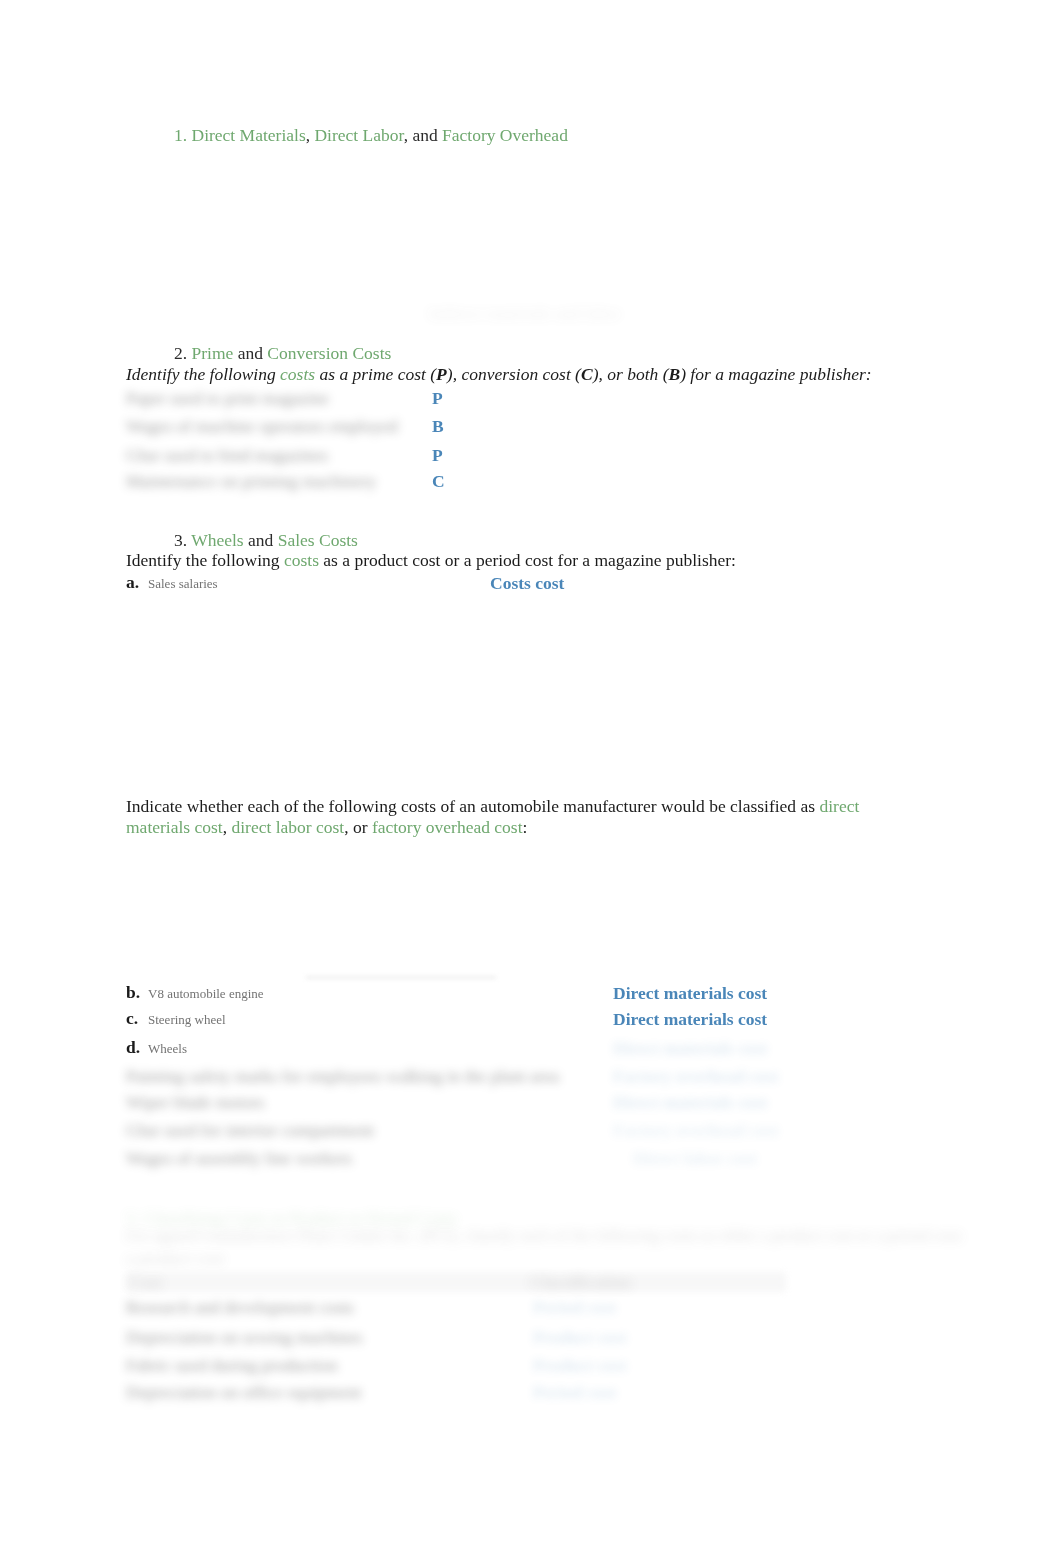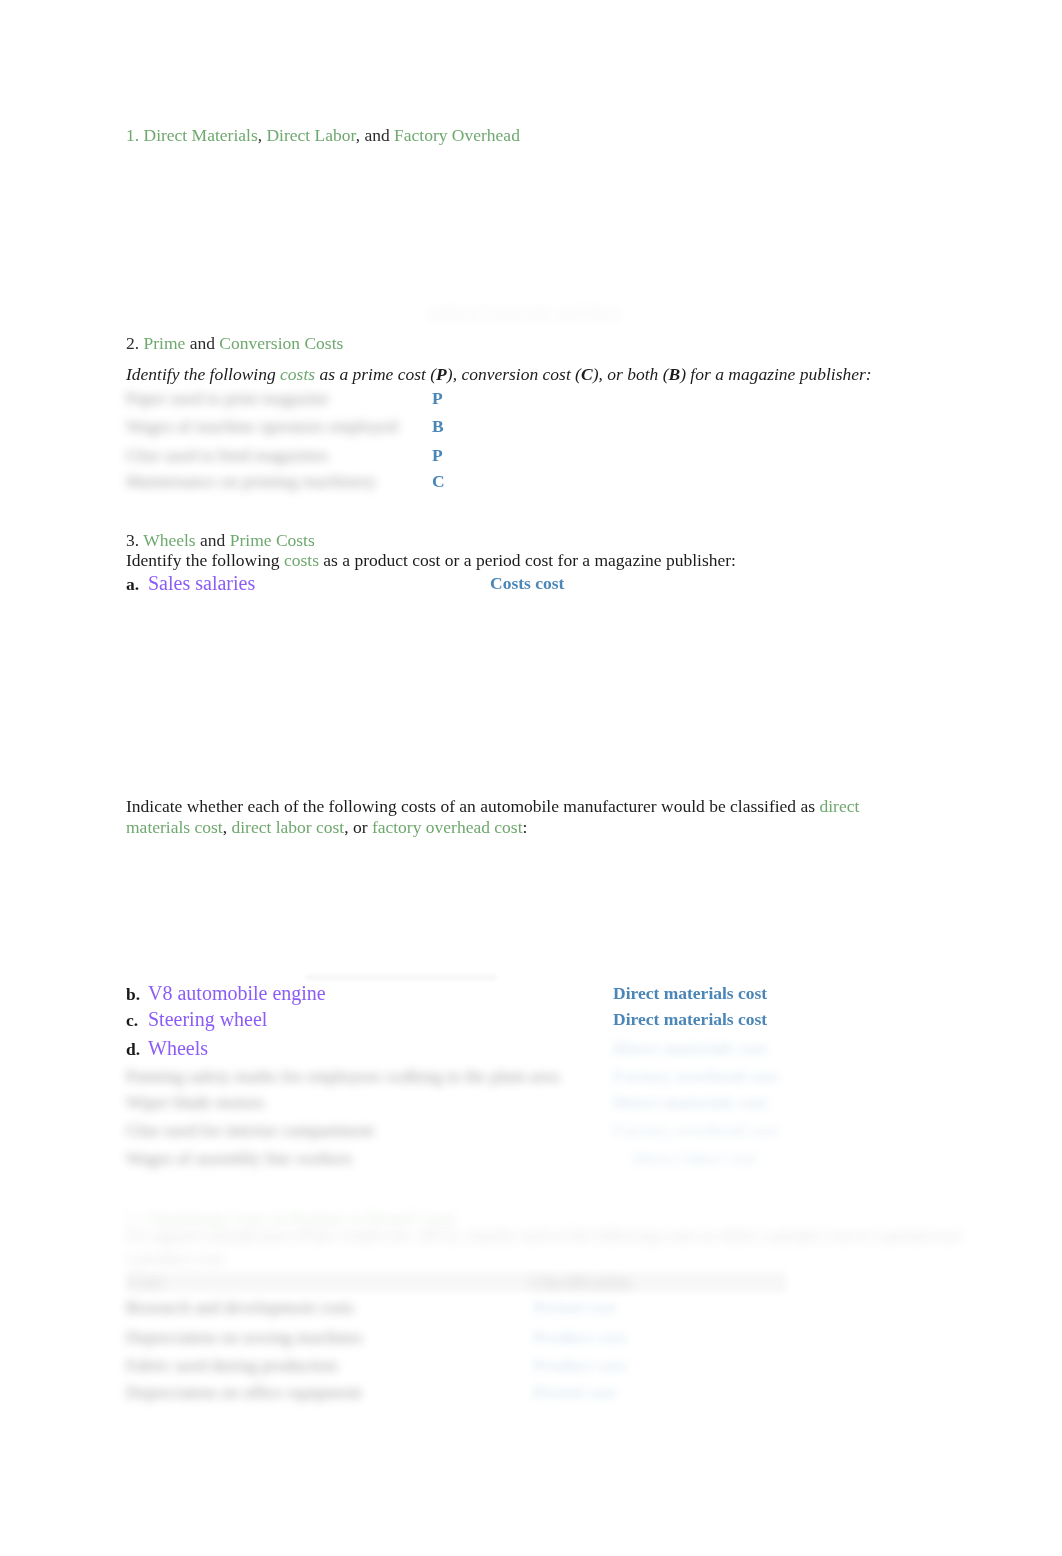--- a/index.html
+++ b/index.html
@@ -25,20 +25,21 @@
     position: absolute;
     left: 126px;
   }
 
   
   .heading {
     font-size: 17.5px;
     line-height: 20px;
     color: #2b2b2b;
     white-space: nowrap;
+    margin-left: 48px;
   }
   .green { color: #6fa86f; }
   .prompt {
     font-size: 17.5px;
     line-height: 20.5px;
     color: #1c1c1c;
   }
   .prompt.wrap { width: 800px; white-space: normal; }
   .prompt.nowrap { white-space: nowrap; }
 
@@ -52,22 +53,22 @@
     white-space: nowrap;
   }
   .item .marker {
     font-weight: bold;
     font-size: 17.5px;
     width: 22px;
     display: inline-block;
     color: #1a1a1a;
   }
   .item .text {
-    font-size: 20px;
-    color: #8b5cf6;
+    font-size: 13px;
+    color: #737373;
   }
   .answer {
     position: absolute;
     font-weight: bold;
     font-size: 17.5px;
     color: #4a86b8;
     white-space: nowrap;
   }
 
   
@@ -107,42 +108,42 @@
 
 <div class="page">
 
   <div class="block heading" style="top:125px;">
     <span class="green">1. </span><span class="green">Direct Materials</span><span>, </span><span class="green">Direct Labor</span><span>, and </span><span class="green">Factory Overhead</span>
   </div>
 
 
   <div class="redact ghost" style="left:428px; top:303px;">Indirect materials and labor</div>
 
-  <div class="block heading" style="top:333px;">
+  <div class="block heading" style="top:343px;">
     <span>2. </span><span class="green">Prime</span><span> and </span><span class="green">Conversion Costs</span>
   </div>
 
   <div class="block prompt nowrap" style="top:364px;font-style:italic;">
     <span>Identify the following </span><span class="green">costs</span><span> as a prime cost (</span><b>P</b><span>), conversion cost (</span><b>C</b><span>), or both (</span><b>B</b><span>) for a magazine publisher:</span>
   </div>
 
   <div class="redact strong" style="left:126px; top:388px;">Paper used to print magazine</div>
   <div class="answer" style="left:432px; top:388px;">P</div>
 
   <div class="redact strong" style="left:126px; top:416px;">Wages of machine operators employed</div>
   <div class="answer" style="left:432px; top:416px;">B</div>
 
   <div class="redact strong" style="left:126px; top:445px;">Glue used to bind magazines</div>
   <div class="answer" style="left:432px; top:445px;">P</div>
 
   <div class="redact strong" style="left:126px; top:471px;">Maintenance on printing machinery</div>
   <div class="answer" style="left:432px; top:471px;">C</div>
 
   <div class="block heading" style="top:530px;">
-    <span>3. </span><span class="green">Wheels</span><span> and </span><span class="green">Prime Costs</span>
+    <span>3. </span><span class="green">Wheels</span><span> and </span><span class="green">Sales Costs</span>
   </div>
 
   <div class="block prompt nowrap" style="top:550px;">
     <span>Identify the following </span><span class="green">costs</span><span> as a product cost or a period cost for a magazine publisher:</span>
   </div>
 
   <div class="item" style="top:572px;">
     <span class="marker">a.</span>
     <span class="text">Sales salaries</span>
   </div>

